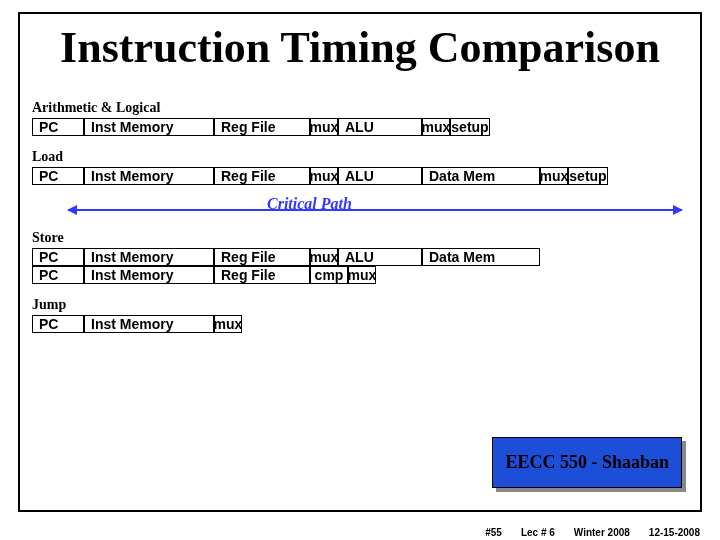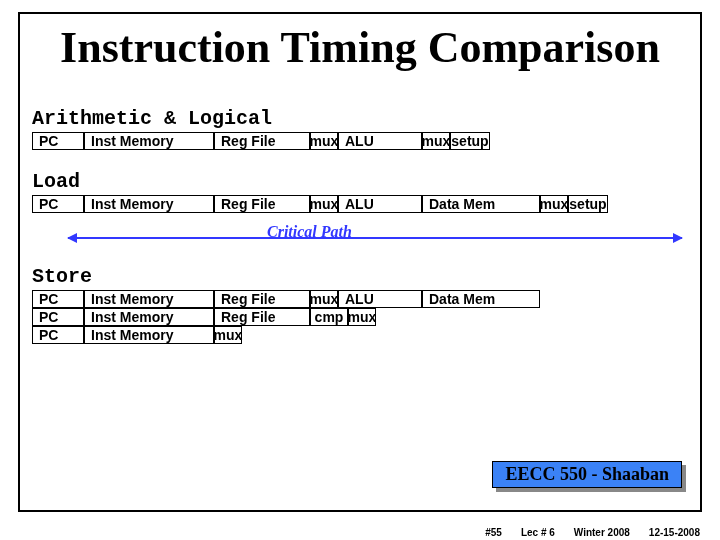--- a/index.html
+++ b/index.html
@@ -1,30 +1,30 @@
 <!DOCTYPE html>
 <html><head>
 <meta charset="utf-8">
 <style>
 *{box-sizing:border-box;margin:0;padding:0}
 body{font-family:"Times New Roman",serif;background:#fff;width:720px;height:540px;position:relative}
 .frame{position:absolute;left:18px;top:12px;width:684px;height:500px;border:2.5px solid #000}
 .title{font-size:44px;font-weight:bold;text-align:center;padding:8px 0 14px 0}
 .rows{padding:0 12px}
-.section-label{font-family:Liberation Mono, monospace;font-size:20px;font-weight:bold;margin-top:20px;margin-bottom:2px}
+.section-label{font-family:Liberation Serif, serif;font-size:14px;font-weight:bold;margin-top:13px;margin-bottom:2px}
 .row{display:flex;align-items:center;height:18px}
 .box{border:1px solid #000;display:flex;align-items:center;justify-content:flex-start;padding:0 6px;font-family:Arial,sans-serif;font-size:14px;font-weight:bold;background:#fff}
 .box.small{font-size:14px;padding:0 11px;justify-content:center}
 .crit{position:relative;height:22px;margin:10px 0}
 .crit .lbl{position:absolute;left:235px;top:0;color:#3238ff;font-style:italic;font-family:"Times New Roman",serif;font-size:16px;font-weight:bold}
 .crit .arrow{position:absolute;left:36px;right:6px;top:14px;height:2px;background:#3238ff}
 .crit .arrow::before,.crit .arrow::after{content:"";position:absolute;top:-4px;width:0;height:0;border-top:5px solid transparent;border-bottom:5px solid transparent}
 .crit .arrow::before{left:-1px;border-right:10px solid #3238ff}
 .crit .arrow::after{right:-1px;border-left:10px solid #3238ff}
-.footer-credit{position:absolute;right:18px;bottom:22px;border:1px solid #000;box-shadow:4px 4px 0 #888;padding:2px 12px;font-family:"Times New Roman",serif;font-size:18px;font-weight:bold;background:#3b82f6}
+.footer-credit{position:absolute;right:18px;bottom:22px;border:1px solid #000;box-shadow:4px 4px 0 #888;padding:14px 12px;font-family:"Times New Roman",serif;font-size:18px;font-weight:bold;background:#1d4ed8}
 .footer-meta{position:absolute;right:20px;bottom:2px;font-family:Arial,sans-serif;font-size:10px;font-weight:bold;display:flex;gap:19px}
 </style>
 </head>
 <body>
 
 <div class="frame">
 
   <div class="title">Instruction Timing Comparison</div>
 
   <div class="rows">
@@ -68,20 +68,21 @@
     </div>
 
     <div class="row">
       <div class="box" style="width: 52px;">PC</div>
       <div class="box" style="width: 130px;">Inst Memory</div>
       <div class="box" style="width: 96px;">Reg File</div>
       <div class="box small" style="width: 38px;">cmp</div>
       <div class="box small" style="width: 28px;">mux</div>
     </div>
 
+    <div class="section-label">Jump</div>
     <div class="row">
       <div class="box" style="width: 52px;">PC</div>
       <div class="box" style="width: 130px;">Inst Memory</div>
       <div class="box small" style="width: 28px;">mux</div>
     </div>
 
   </div>
 
   <div class="footer-credit">EECC 550 - Shaaban</div>
 </div>

